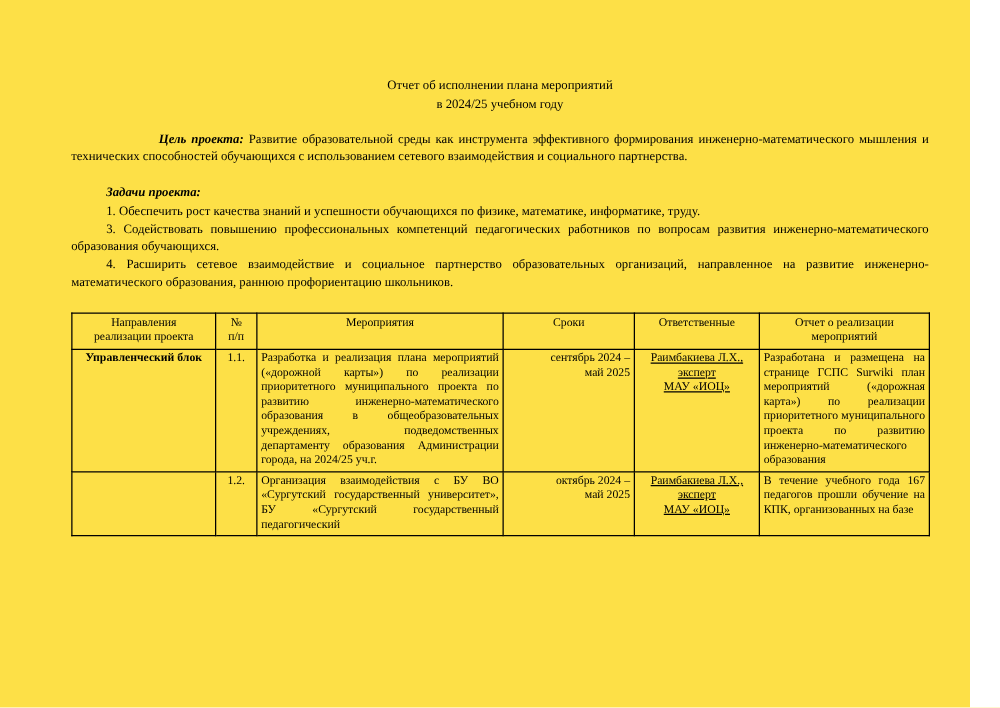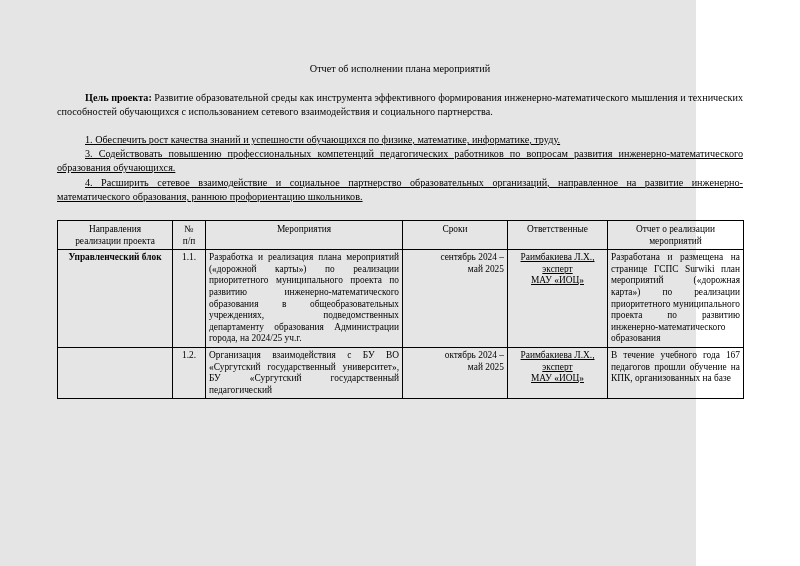--- a/index.html
+++ b/index.html
@@ -8,26 +8,26 @@
     background: #ffffff;
   }
   body {
     width: 800px;
     height: 566px;
     overflow: hidden;
     font-family: "Liberation Serif", "DejaVu Serif", serif;
     color: #000000;
   }
   .page {
-    width: 696px;
+    width: 776px;
     height: 566px;
     position: relative;
     box-sizing: border-box;
     padding: 0;
-    background: #e5e5e5;
+    background: #fde047;
   }
   .doc-body {
     position: absolute;
     left: 57px;
     top: 0;
     width: 686px;
   }
 
   
   .title-block {
@@ -47,35 +47,36 @@
     text-align-last: left;
   }
   .para {
     text-indent: 28px;
     text-align: justify;
     text-align-last: left;
     margin: 0;
   }
   .lead {
     font-weight: bold;
+    font-style: italic;
+    margin-left: 42px;
   }
   .section-head {
     text-indent: 28px;
     font-weight: bold;
     font-style: italic;
     margin: 0 0 1px 0;
     text-align: left;
   }
   .task-list { margin: 0; }
   .task {
     text-indent: 28px;
     text-align: justify;
     text-align-last: left;
     margin: 0;
-    text-decoration: underline;
   }
 
   
   .report-table {
     margin-top: 16px;
     border-collapse: collapse;
     width: 686px;
     table-layout: fixed;
     font-size: 9.4px;
     line-height: 11.6px;
@@ -112,27 +113,29 @@
   .nowrapcell { white-space: nowrap; }
 </style>
 </head>
 <body>
 
 <div class="page">
   <div class="doc-body">
 
     <div class="title-block">
       <span class="title-line">Отчет об исполнении плана мероприятий</span>
+      <span class="title-line">в 2024/25 учебном году</span>
     </div>
 
     <div class="section">
       <p class="para"><span class="lead">Цель проекта:</span><span> Развитие образовательной среды как инструмента эффективного формирования инженерно-математического мышления и технических способностей обучающихся с использованием сетевого взаимодействия и социального партнерства.</span></p>
     </div>
 
     <div class="section">
+      <p class="section-head">Задачи проекта:</p>
       <div class="task-list">
         <p class="task">1. Обеспечить рост качества знаний и успешности обучающихся по физике, математике, информатике, труду.</p>
         <p class="task">3. Содействовать повышению профессиональных компетенций педагогических работников по вопросам развития инженерно-математического образования обучающихся.</p>
         <p class="task">4. Расширить сетевое взаимодействие и социальное партнерство образовательных организаций, направленное на развитие инженерно-математического образования, раннюю профориентацию школьников.</p>
       </div>
     </div>
 
     <table class="report-table">
       <colgroup>
         <col class="col-dir">

